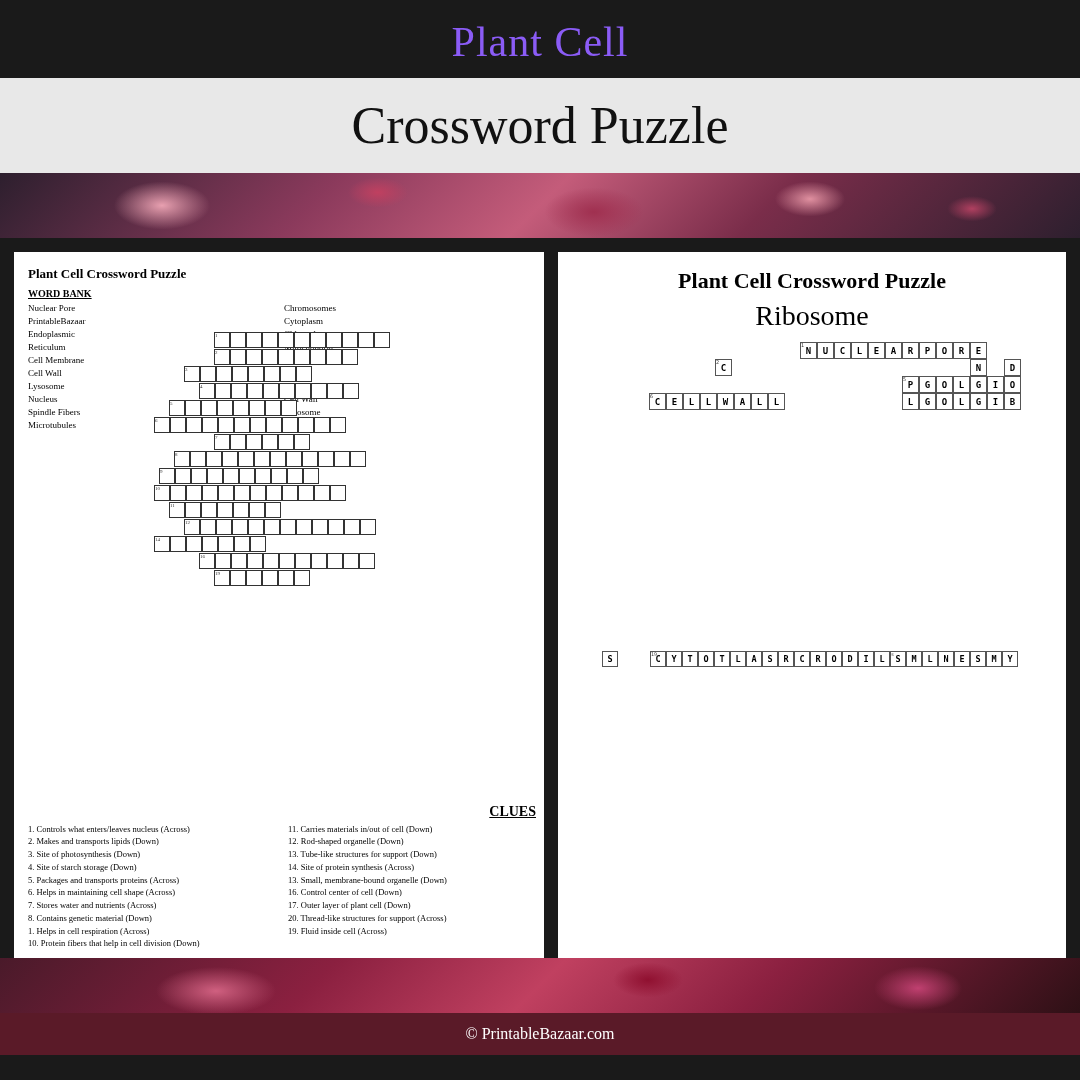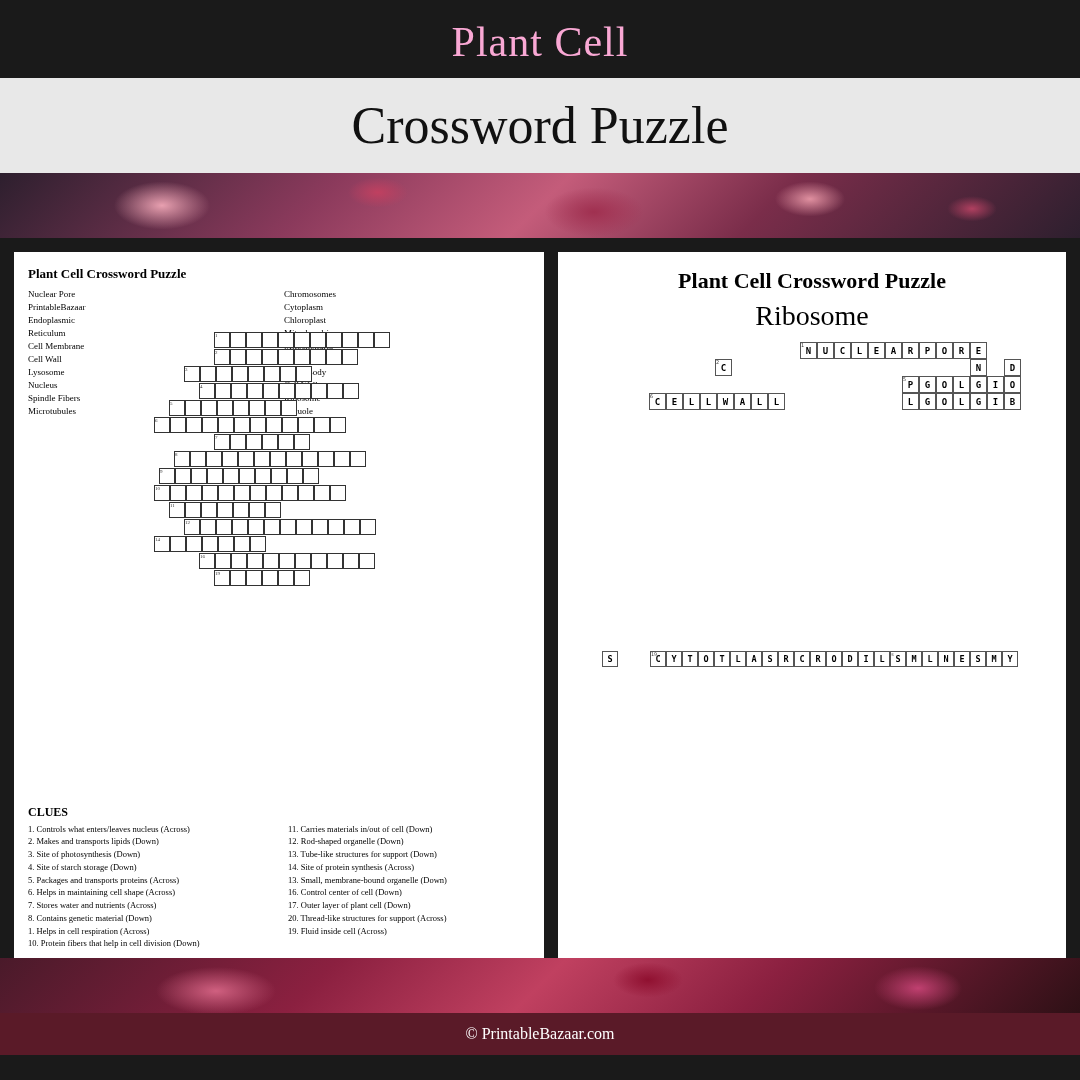--- a/index.html
+++ b/index.html
@@ -11,21 +11,21 @@
       background: #1a1a1a;
     }
 
     
     .header-top {
       background: #1a1a1a;
       text-align: center;
       padding: 18px 0 12px;
     }
     .header-top h1 {
-      color: #f9a8d4;
+      color: #8b5cf6;
       font-size: 42px;
       font-weight: 400;
       letter-spacing: 1px;
     }
 
     .header-sub {
       background: #e8e8e8;
       text-align: center;
       padding: 18px 0;
     }
@@ -116,23 +116,25 @@
     .grid-cell .num {
       position: absolute;
       top: 0;
       left: 0;
       font-size: 5px;
       line-height: 1;
       color: #333;
     }
 
     .clues-label {
-      font-size: 12px;
+      font-size: 14px;
       font-weight: bold;
+      text-decoration: underline;
       margin-bottom: 3px;
+      text-align: right;
     }
 
     .clues-list {
       font-size: 8.5px;
       line-height: 1.5;
       columns: 2;
       column-gap: 12px;
     }
 
     
@@ -227,20 +229,21 @@
   <h2>Crossword Puzzle</h2>
 </div>
 
 <div class="floral-banner"></div>
 
 <div class="content-area">
 
   <div class="left-panel">
     <h3>Plant Cell Crossword Puzzle</h3>
 
+    <div class="word-bank-label">WORD BANK</div>
     <div class="word-bank">
       <div>Nuclear Pore</div>
       <div>PrintableBazaar</div>
       <div>Endoplasmic</div>
       <div>Reticulum</div>
       <div>Cell Membrane</div>
       <div>Cell Wall</div>
       <div>Lysosome</div>
       <div>Nucleus</div>
       <div>Spindle Fibers</div>

